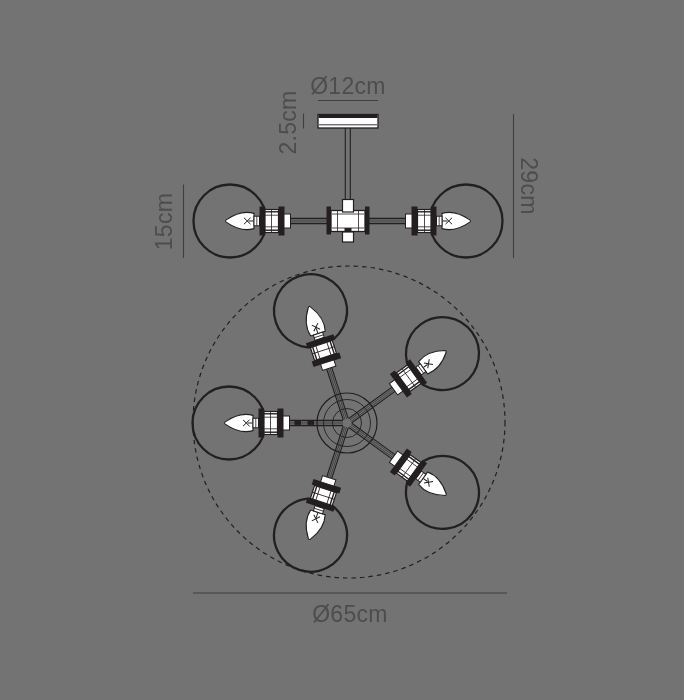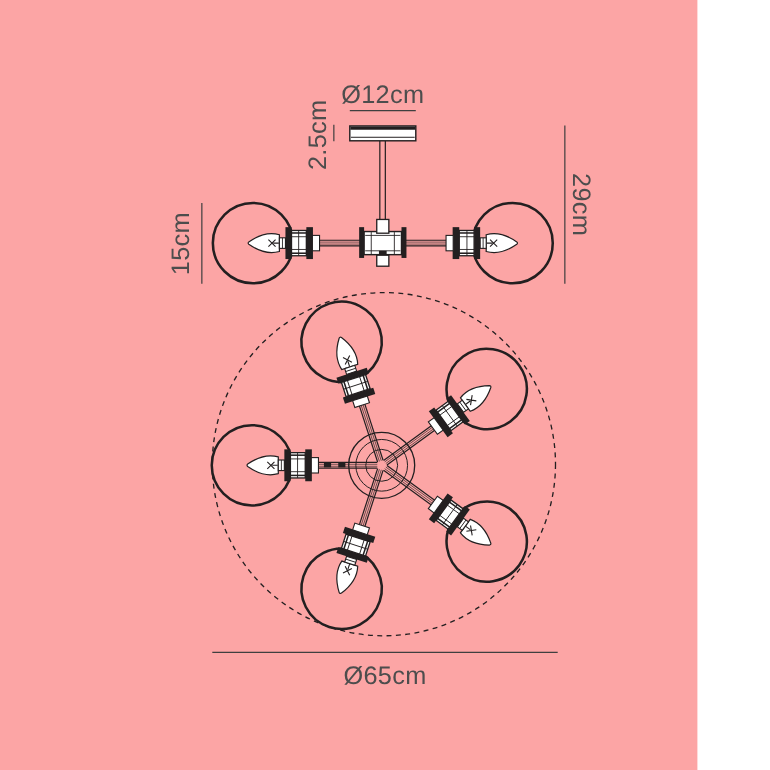--- a/index.html
+++ b/index.html
@@ -5,23 +5,23 @@
   html, body {
     margin: 0;
     padding: 0;
     background: #ffffff;
     width: 700px;
     height: 700px;
     font-family: "Liberation Sans", sans-serif;
   }
   .canvas {
     position: relative;
-    width: 634px;
+    width: 684px;
     height: 700px;
-    background: #fca5a5;
+    background: #737373;
     overflow: hidden;
   }
   svg { display: block; }
   svg text {
     font-family: "Liberation Sans", sans-serif;
     font-size: 23px;
     fill: #4d4d4d;
     letter-spacing: 0.3px;
   }
 </style>

